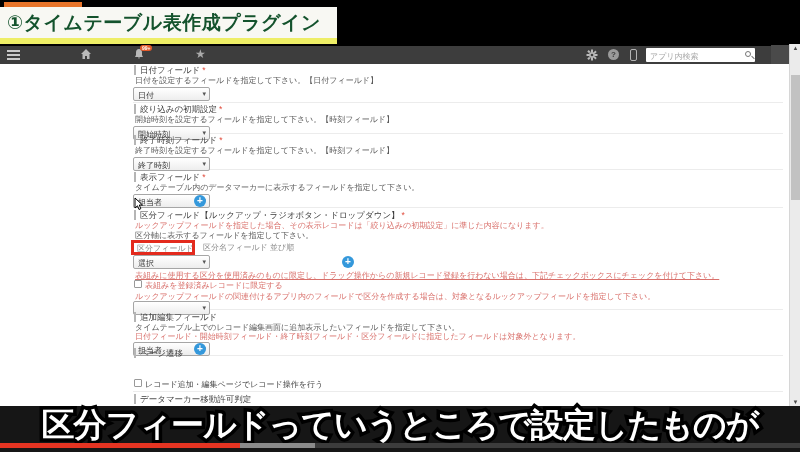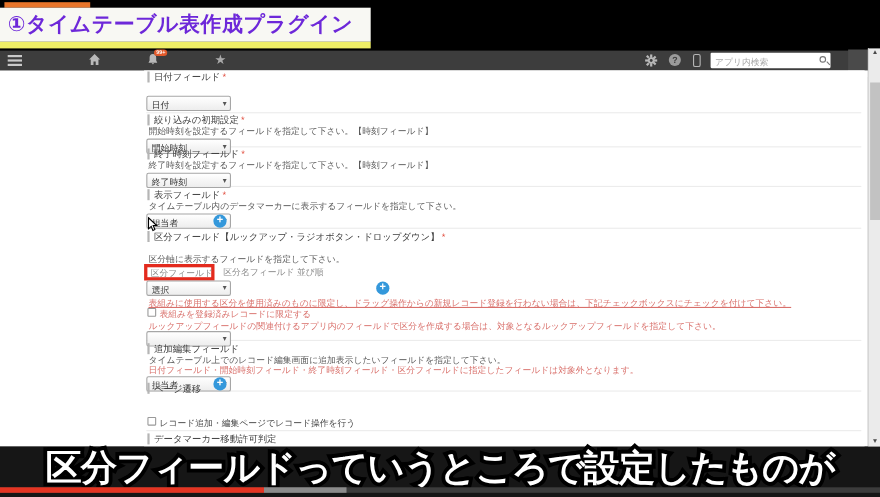--- a/index.html
+++ b/index.html
@@ -4,21 +4,21 @@
 <style>
   * { margin:0; padding:0; box-sizing:border-box; }
   html,body { width:800px; height:452px; background:#000; overflow:hidden; }
   body { font-family:"Liberation Sans","DejaVu Sans",sans-serif; }
   #stage { position:relative; width:800px; height:452px; background:#000; overflow:hidden; }
   .abs { position:absolute; }
 
   
   .banner-orange { left:4px; top:2px; width:78px; height:5px; background:#e8752a; }
   .banner-white  { left:0; top:7px; width:337px; height:31px; background:#f8f8f3;
-                   font-size:19px; font-weight:bold; color:#6d28d9; line-height:31px;
+                   font-size:19px; font-weight:bold; color:#14532d; line-height:31px;
                    padding-left:7px; white-space:nowrap; letter-spacing:0.5px; }
   .banner-yellow { left:0; top:38px; width:337px; height:6px; background:#eeee66; }
 
   
   .kheader { left:0; top:46px; width:789px; height:18px; background:#3d3d3d; }
   .hicon { position:absolute; top:3px; color:#b9b9b9; font-size:11px; line-height:12px; }
   .hamb span { display:block; width:13px; height:2px; background:#c9c9c9; margin-bottom:2px; }
   .badge { position:absolute; left:7px; top:-3px; background:#e25a2b; color:#fff;
            font-size:5px; line-height:6px; padding:0 2px; border-radius:4px; font-weight:bold; }
   .helpc { width:11px; height:11px; border-radius:50%; background:#9b9b9b; color:#3d3d3d;
@@ -158,20 +158,21 @@
     <div class="hr" style="top:69px;"></div>
     <div class="hr" style="top:105px;"></div>
     <div class="hr" style="top:143px;"></div>
     <div class="hr" style="top:245px;"></div>
     <div class="hr" style="top:291px;"></div>
     <div class="hr" style="top:327px;"></div>
 
     <div class="flabel" style="top:1px;">
       <span>日付フィールド</span><span class="req">*</span>
     </div>
+    <div class="fdesc" style="top:12px;">日付を設定するフィールドを指定して下さい。【日付フィールド】</div>
     <div class="dd" style="top:23px;">
       <span class="dd-val">日付</span>
       <span class="dd-arrow">▾</span>
     </div>
 
     <div class="flabel" style="top:40px;">
       <span>絞り込みの初期設定</span><span class="req">*</span>
     </div>
     <div class="fdesc" style="top:51px;">開始時刻を設定するフィールドを指定して下さい。【時刻フィールド】</div>
     <div class="dd" style="top:62px;">
@@ -197,20 +198,21 @@
       <span class="dd-arrow">▾</span>
     </div>
     <div class="plus" style="left:63px;top:131px;">+</div>
     <svg class="cursor" style="left:3px;top:133px;" width="10" height="14" viewBox="0 0 10 14">
       <path d="M1 1 L1 11 L3.5 8.8 L5 12.5 L6.8 11.7 L5.3 8 L8.5 8 Z" fill="#fff" stroke="#000" stroke-width="1"></path>
     </svg>
 
     <div class="flabel" style="top:146px;">
       <span>区分フィールド【ルックアップ・ラジオボタン・ドロップダウン】</span><span class="req">*</span>
     </div>
+    <div class="fred" style="top:157px;">ルックアップフィールドを指定した場合、その表示レコードは「絞り込みの初期設定」に準じた内容になります。</div>
     <div class="fdesc" style="top:167px;">区分軸に表示するフィールドを指定して下さい。</div>
     <div class="redbox">
       <span>区分フィールド</span>
     </div>
     <div class="colhdr" style="left:72px;top:179px;">区分名フィールド 並び順</div>
     <div class="dd" style="top:191px;">
       <span class="dd-val">選択</span>
       <span class="dd-arrow">▾</span>
     </div>
     <div class="plus" style="left:211px;top:192px;">+</div>

